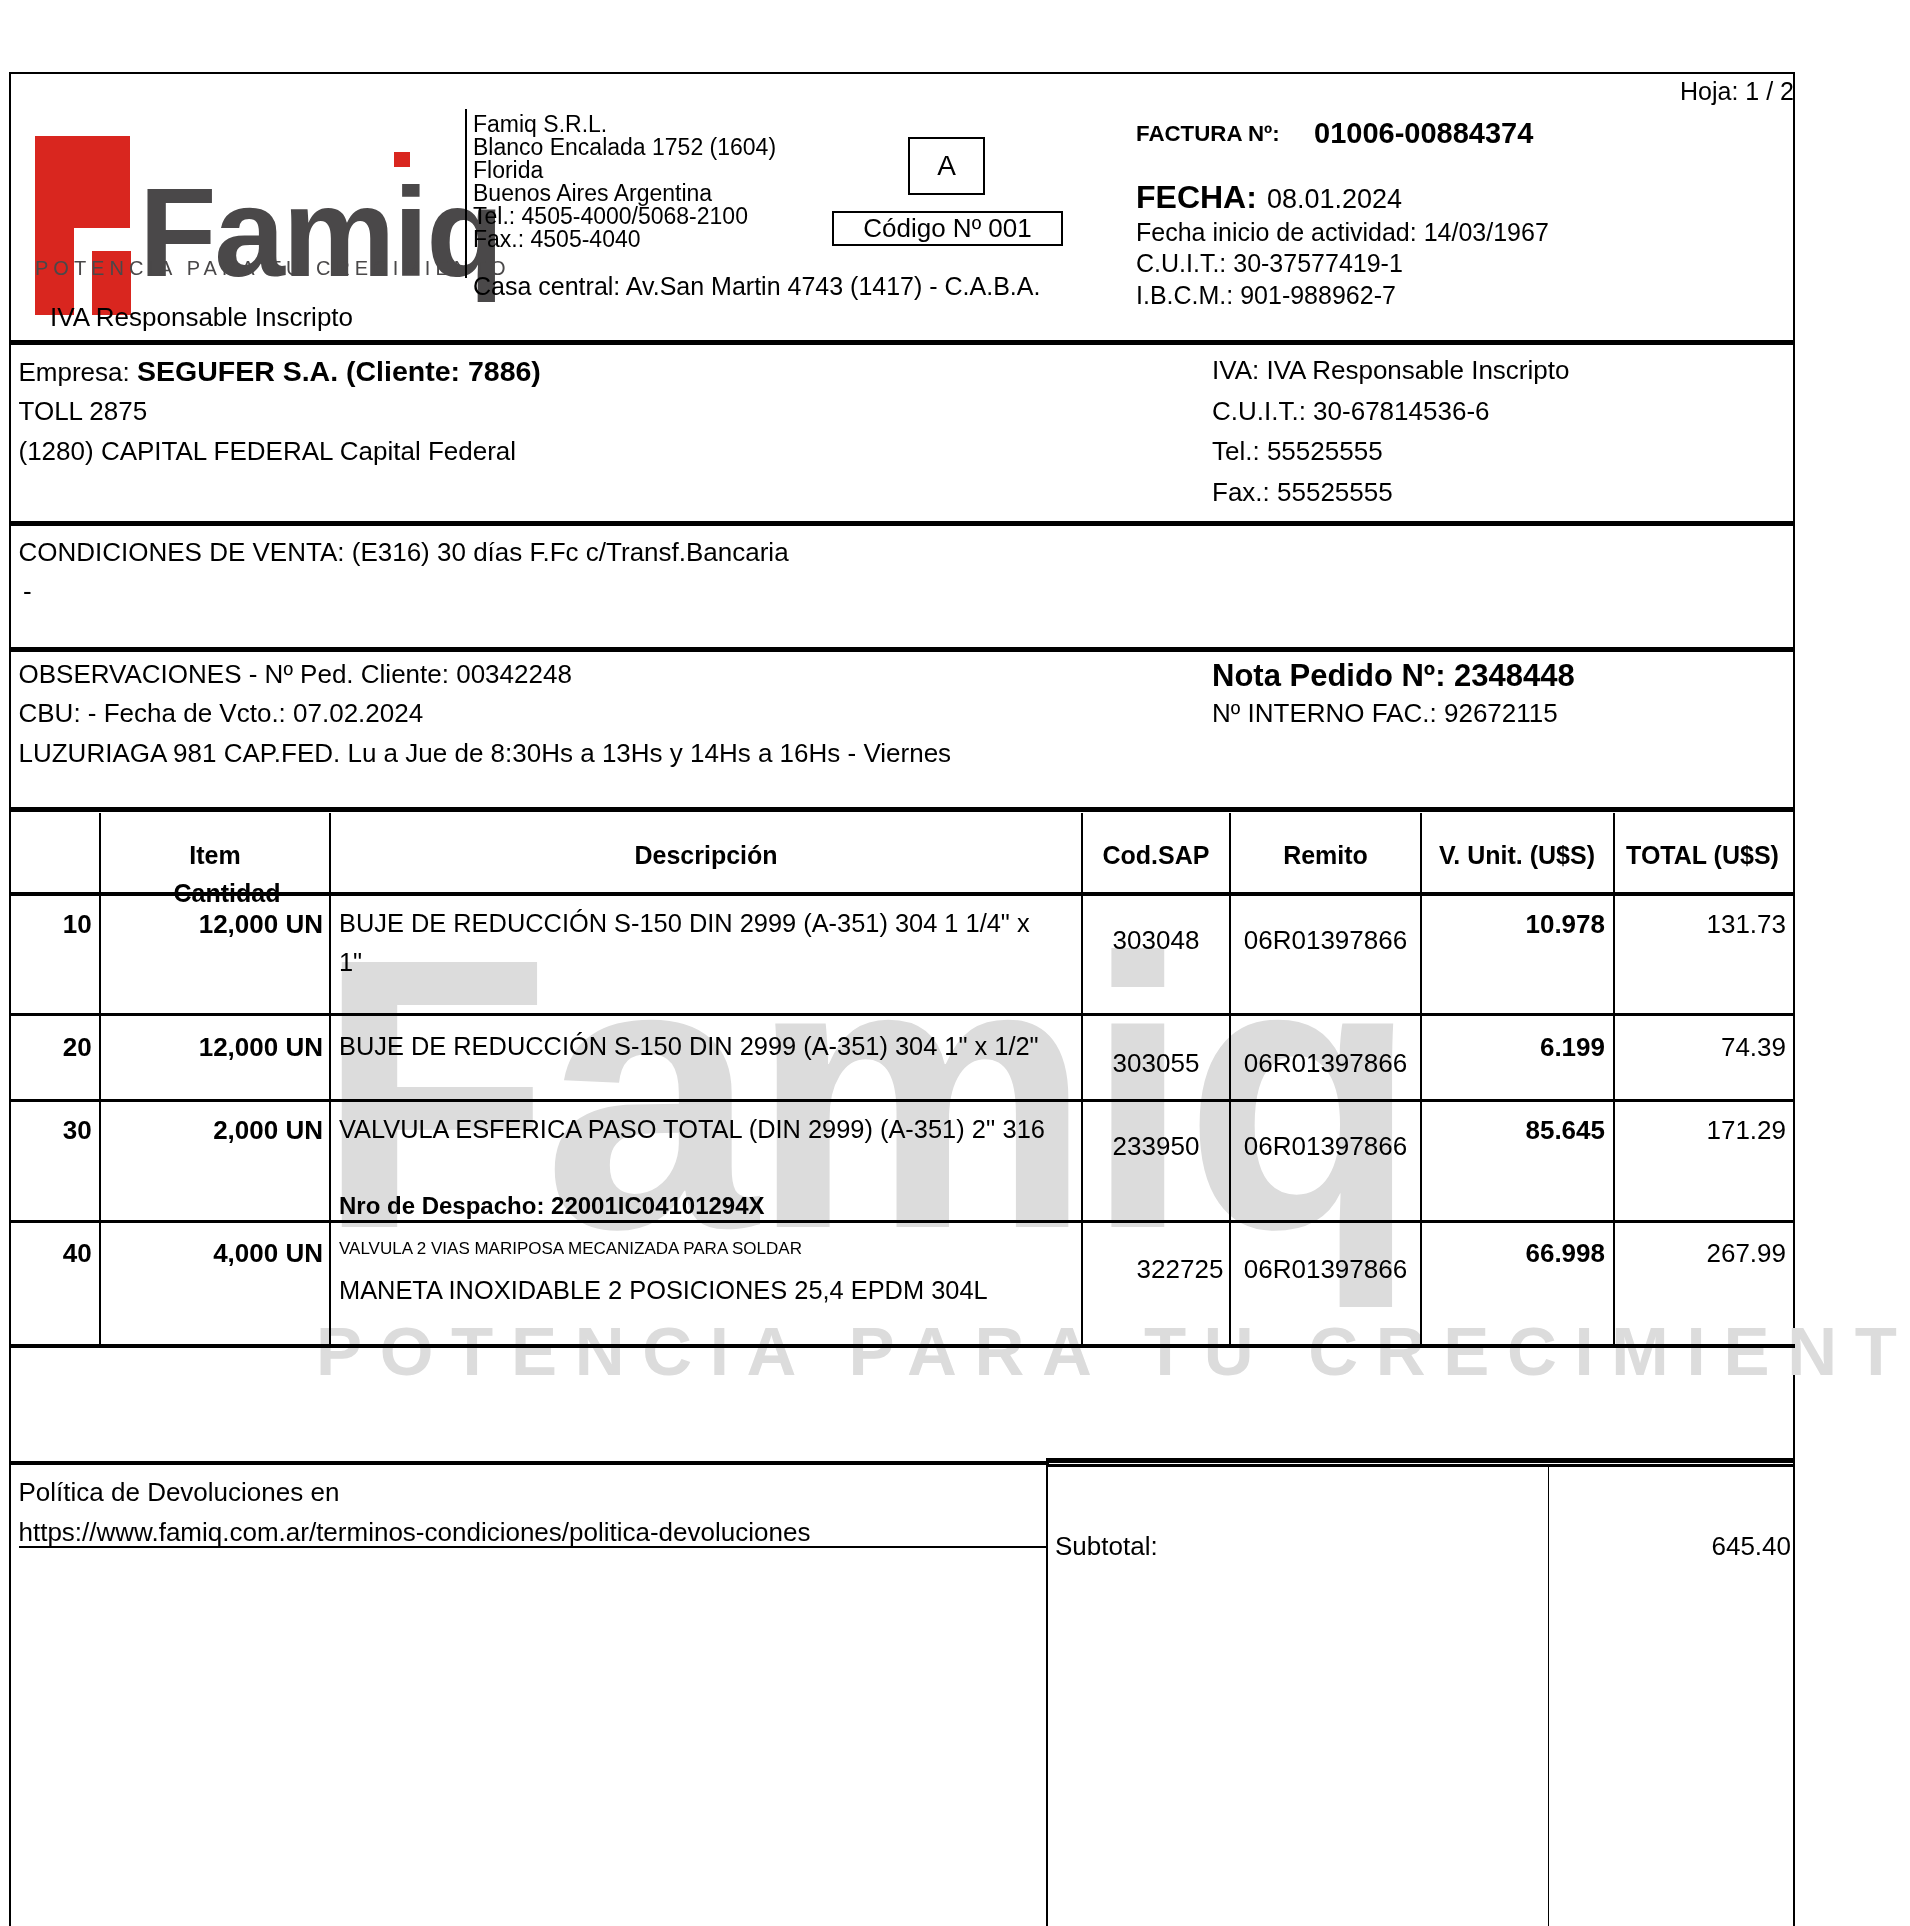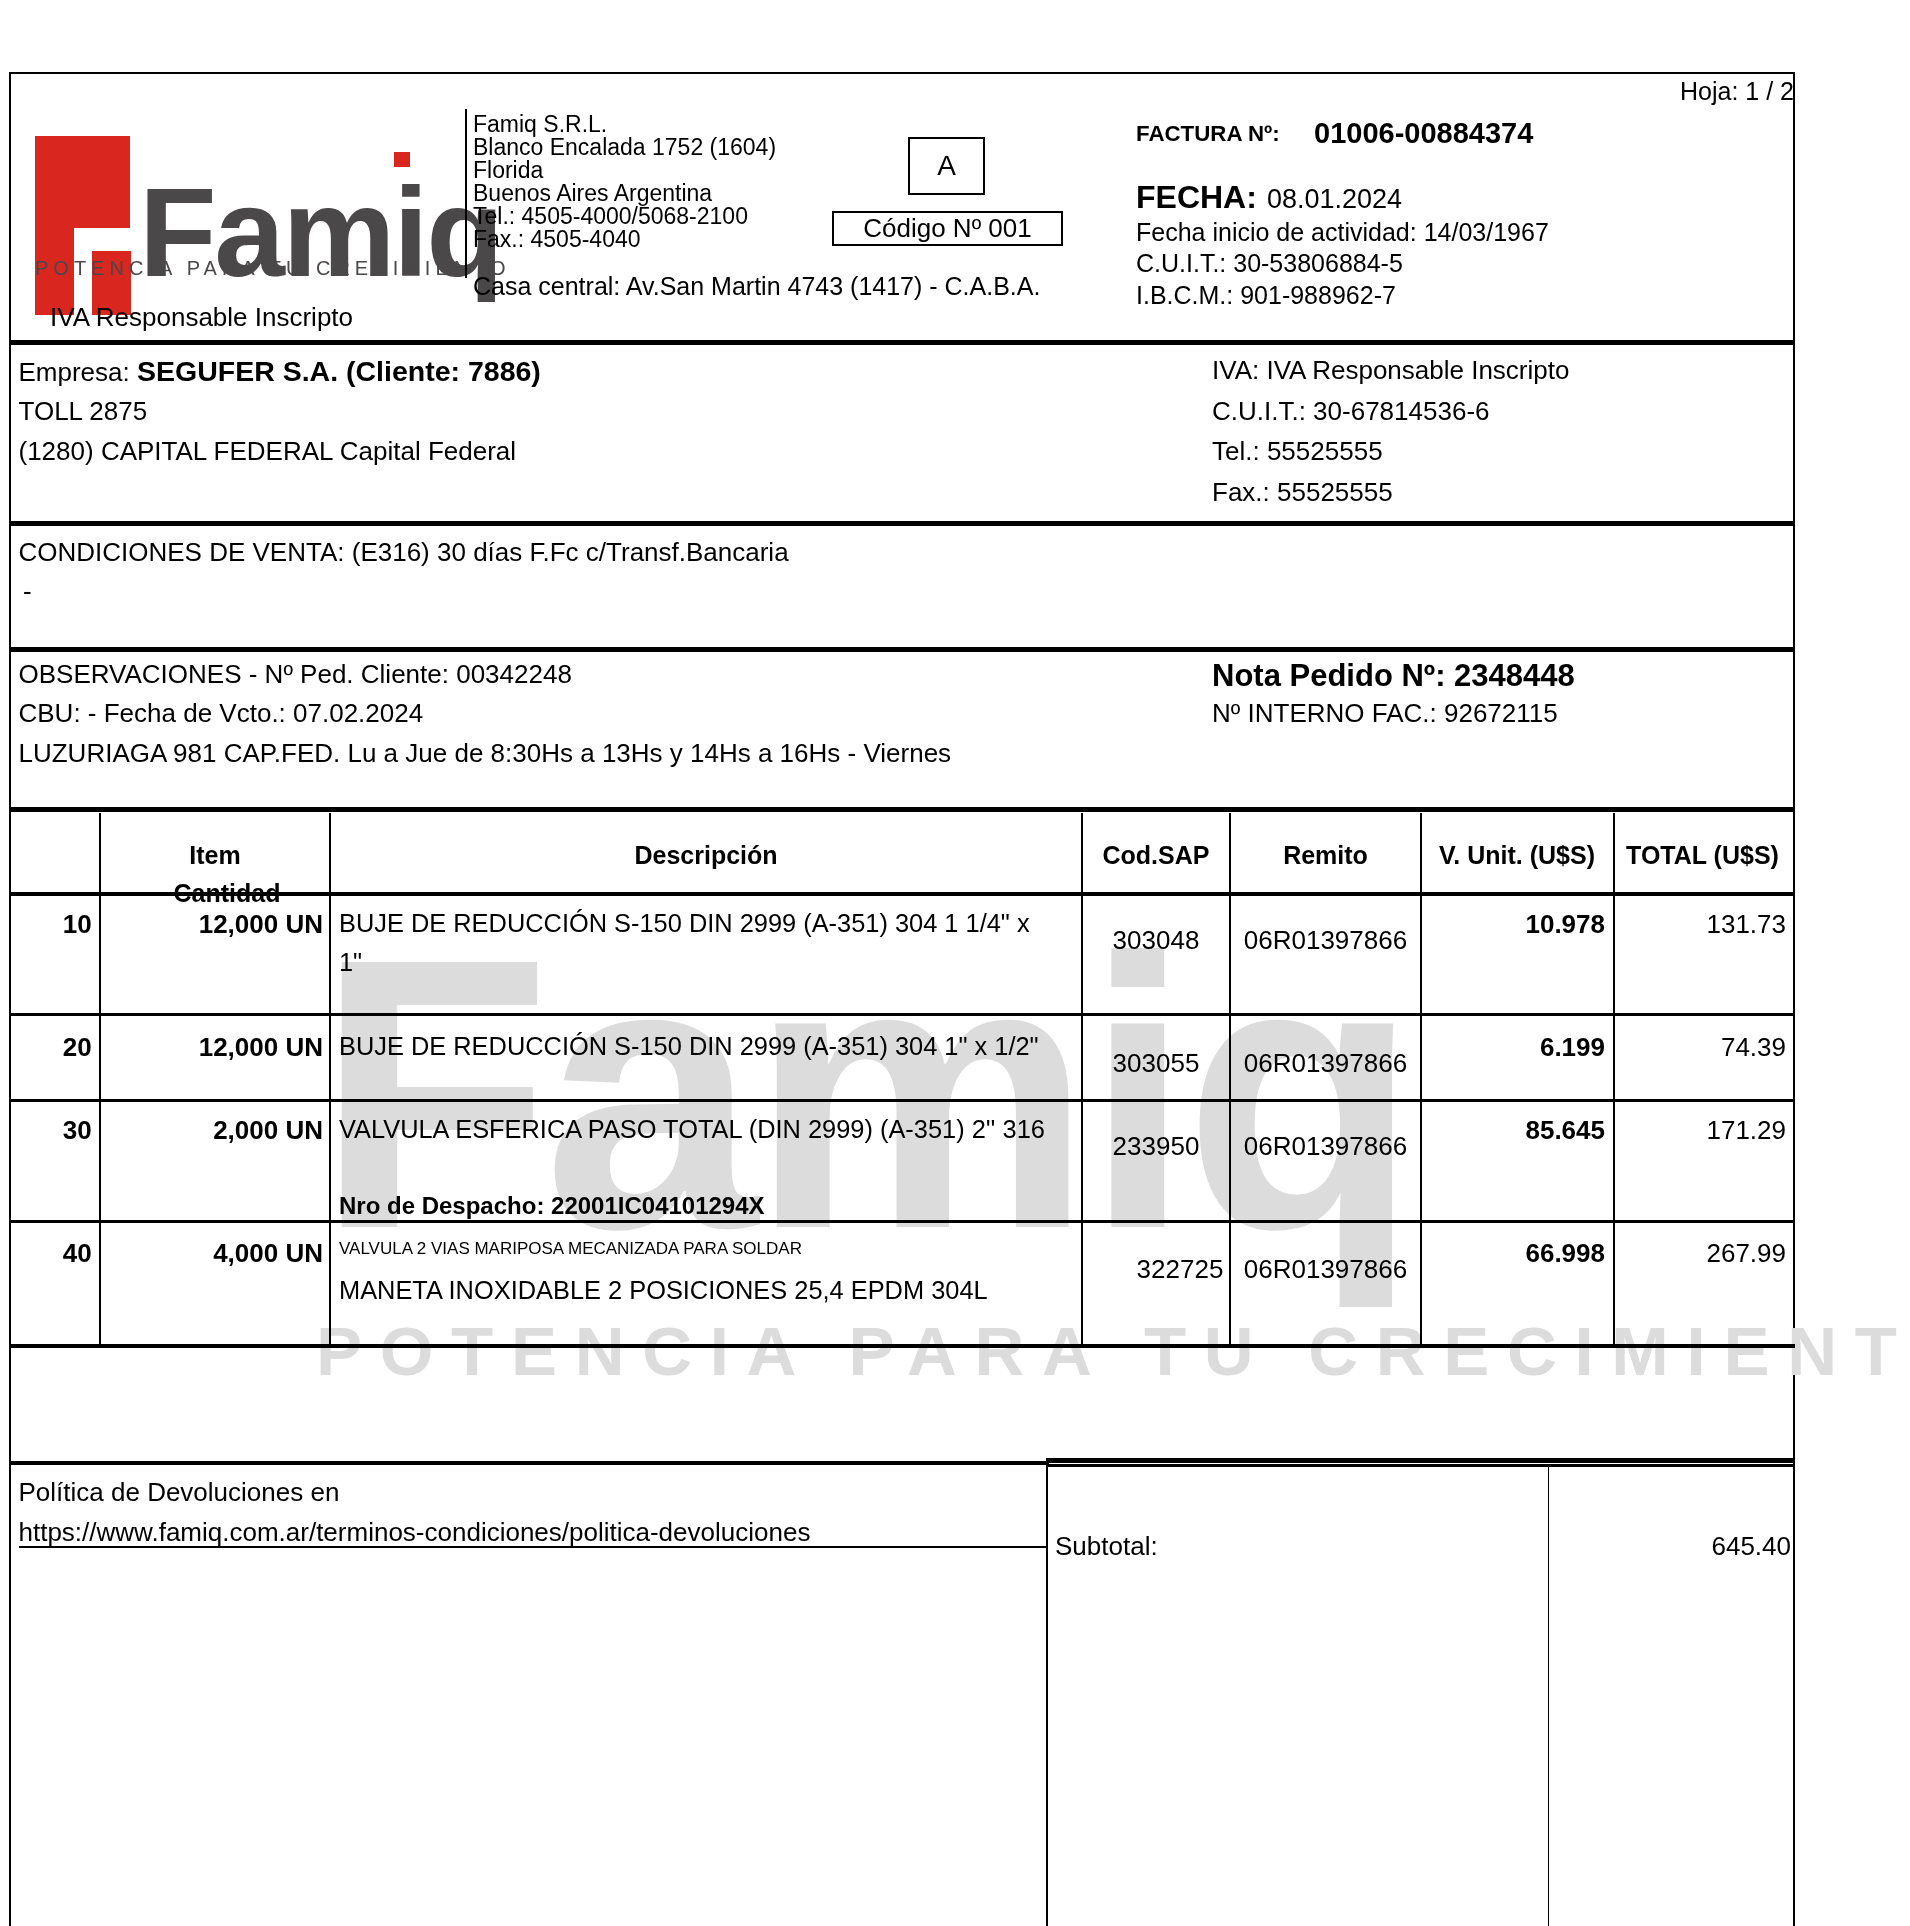--- a/index.html
+++ b/index.html
@@ -51,21 +51,21 @@
   </div>
 <div class="box" style="left:832px;top:211px;width:231px;height:35px;font-size:26px;">
     <span>Código Nº 001</span>
   </div>
 
 <div class="t b" style="left:1136px;top:123px;font-size:22.3px;">FACTURA Nº:</div>
 <div class="t b" style="left:1314px;top:119px;font-size:29px;">01006-00884374</div>
 <div class="t b" style="left:1136px;top:181px;font-size:32px;">FECHA:</div>
 <div class="t" style="left:1267px;top:186px;font-size:27px;">08.01.2024</div>
 <div class="t" style="left:1136px;top:220px;font-size:25px;">Fecha inicio de actividad: 14/03/1967</div>
-<div class="t" style="left:1136px;top:251px;font-size:25px;">C.U.I.T.: 30-53806884-5</div>
+<div class="t" style="left:1136px;top:251px;font-size:25px;">C.U.I.T.: 30-37577419-1</div>
 <div class="t" style="left:1136px;top:283px;font-size:25px;">I.B.C.M.: 901-988962-7</div>
 
 <div class="hline" style="top:340px;height:5.4px;"></div>
 
 <div class="t" style="left:18.5px;top:357px;">
   <span>Empresa:</span>
   <span class="b" style="font-size:28.5px;">SEGUFER S.A. (Cliente: 7886)</span>
 </div>
 <div class="t" style="left:18.5px;top:398px;">TOLL 2875</div>
 <div class="t" style="left:18.5px;top:438px;">(1280) CAPITAL FEDERAL Capital Federal</div>

